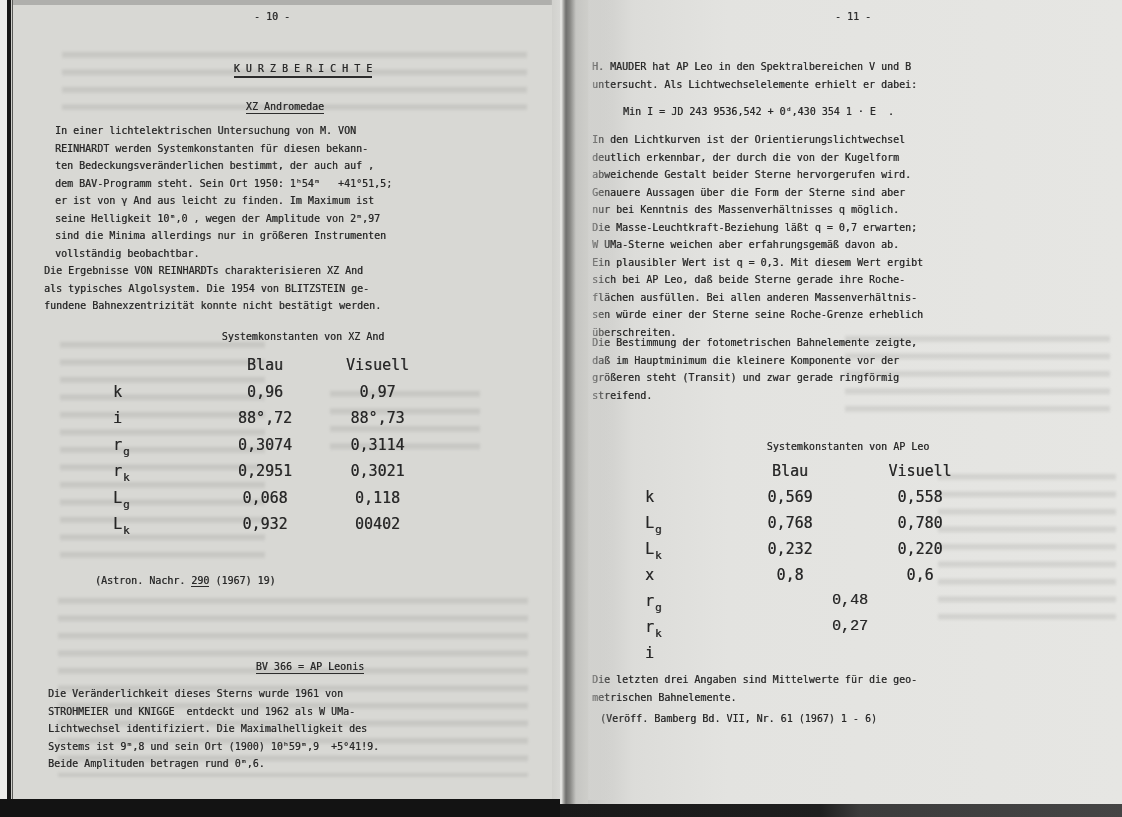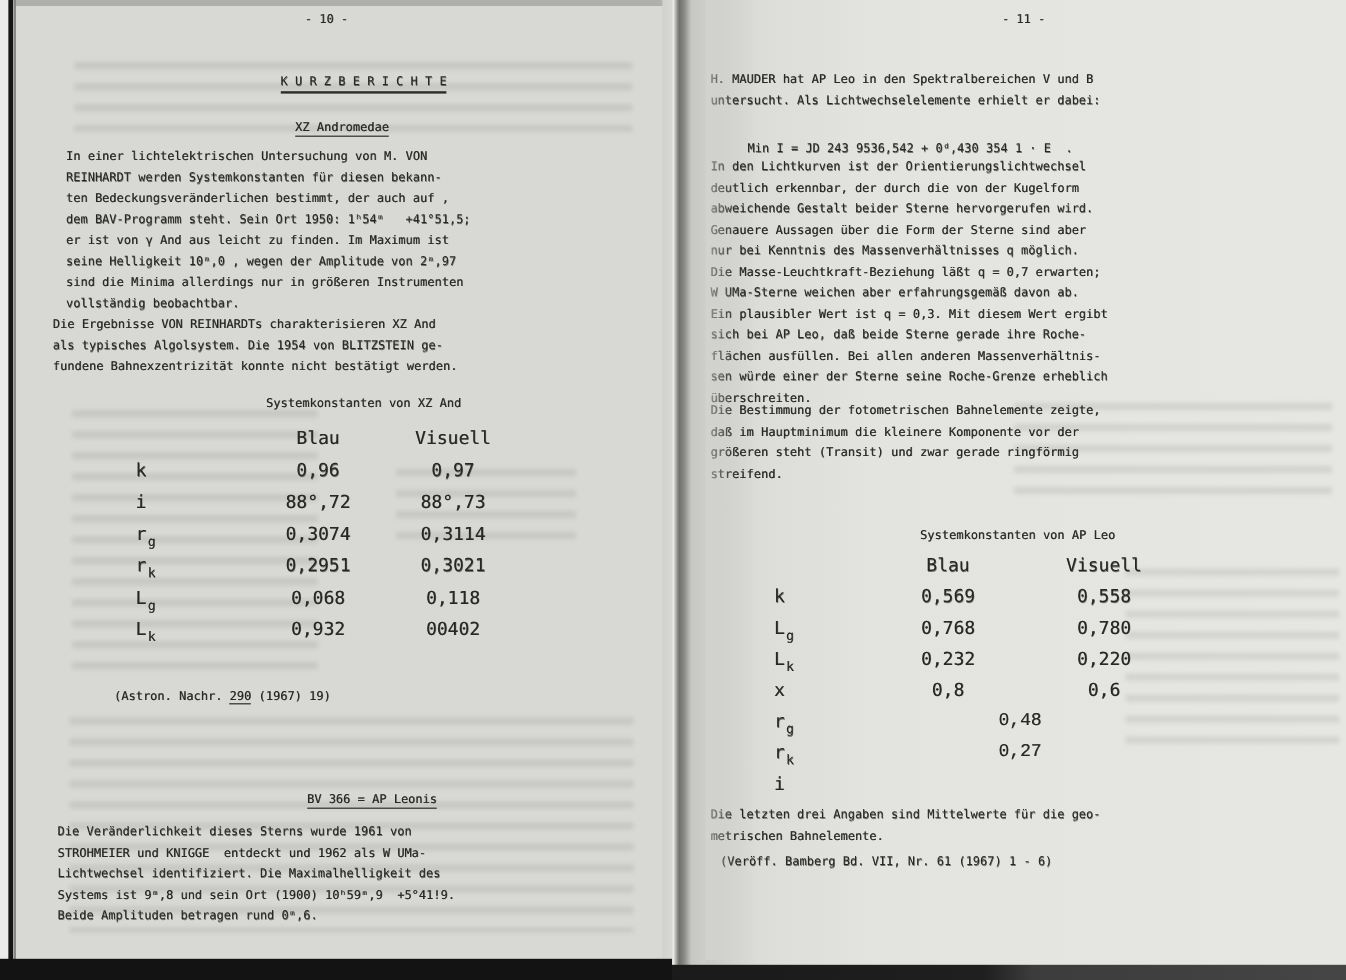--- a/index.html
+++ b/index.html
@@ -144,21 +144,21 @@
 STROHMEIER und KNIGGE  entdeckt und 1962 als W UMa-
 Lichtwechsel identifiziert. Die Maximalhelligkeit des
 Systems ist 9ᵐ,8 und sein Ort (1900) 10ʰ59ᵐ,9  +5°41!9.
 Beide Amplituden betragen rund 0ᵐ,6.</div>
 
 <div class="tw center" style="left:773px;top:8px;width:160px;">- 11 -</div>
 
 <div class="tw" style="left:592px;top:58px;">H. MAUDER hat AP Leo in den Spektralbereichen V und B
 untersucht. Als Lichtwechselelemente erhielt er dabei:</div>
 
-<div class="tw" style="left:623px;top:116px;">Min I = JD 243 9536,542 + 0ᵈ,430 354 1 · E  .</div>
+<div class="tw" style="left:623px;top:103px;">Min I = JD 243 9536,542 + 0ᵈ,430 354 1 · E  .</div>
 
 <div class="tw" style="left:592px;top:131px;">In den Lichtkurven ist der Orientierungslichtwechsel
 deutlich erkennbar, der durch die von der Kugelform
 abweichende Gestalt beider Sterne hervorgerufen wird.
 Genauere Aussagen über die Form der Sterne sind aber
 nur bei Kenntnis des Massenverhältnisses q möglich.
 Die Masse-Leuchtkraft-Beziehung läßt q = 0,7 erwarten;
 W UMa-Sterne weichen aber erfahrungsgemäß davon ab.
 Ein plausibler Wert ist q = 0,3. Mit diesem Wert ergibt
 sich bei AP Leo, daß beide Sterne gerade ihre Roche-

